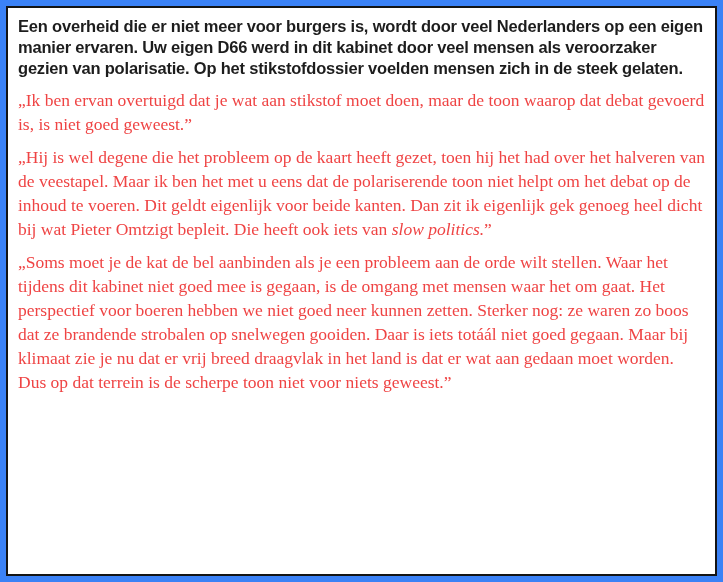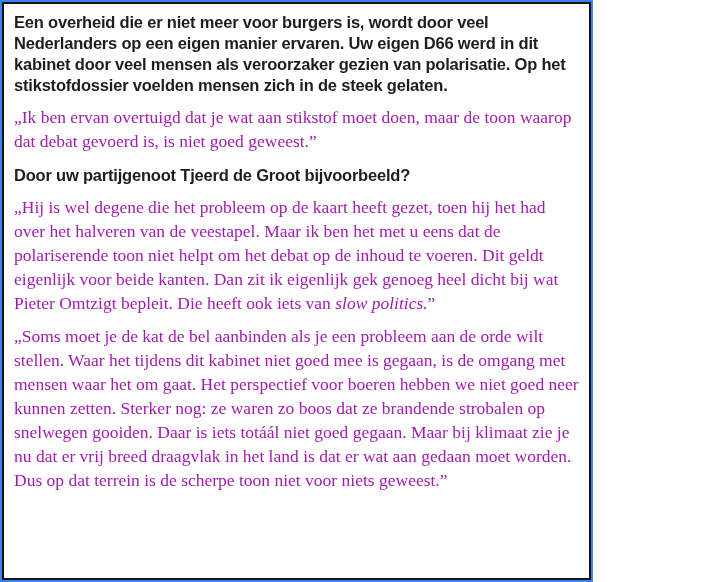--- a/index.html
+++ b/index.html
@@ -7,23 +7,23 @@
     padding: 0;
     background: #ffffff;
   }
   body {
     width: 723px;
     height: 582px;
     overflow: hidden;
   }
   .frame {
     box-sizing: border-box;
-    width: 593px;
+    width: 723px;
     height: 582px;
-    border: 2px solid #3b82f6;
+    border: 6px solid #3b82f6;
   }
   .frame-inner {
     box-sizing: border-box;
     width: 100%;
     height: 100%;
     border: 2px solid #141414;
     background: #ffffff;
     padding: 8px 9px 4px 10px;
     overflow: hidden;
   }
@@ -36,38 +36,37 @@
     color: #1d1d1d;
     margin: 12px 0 9px 0;
   }
   .q.first {
     margin-top: 0;
   }
   .a {
     font-family: "Liberation Serif", "DejaVu Serif", serif;
     font-size: 17.5px;
     line-height: 24px;
-    color: #a21caf;
+    color: #ef4444;
     margin: 0 0 9px 0;
   }
   .a .em {
     font-style: italic;
   }
 </style>
 </head>
 <body>
 
 <div class="frame">
   <div class="frame-inner">
 
     <p class="q first">Een overheid die er niet meer voor burgers is, wordt door veel Nederlanders op een eigen manier ervaren. Uw eigen D66 werd in dit kabinet door veel mensen als veroorzaker gezien van polarisatie. Op het stikstofdossier voelden mensen zich in de steek gelaten.</p>
 
     <p class="a">„Ik ben ervan overtuigd dat je wat aan stikstof moet doen, maar de toon waarop dat debat gevoerd is, is niet goed geweest.”</p>
 
-    <p class="q">Door uw partijgenoot Tjeerd de Groot bijvoorbeeld?</p>
 
     <p class="a"><span>„Hij is wel degene die het probleem op de kaart heeft gezet, toen hij het had over het halveren van de veestapel. Maar ik ben het met u eens dat de polariserende toon niet helpt om het debat op de inhoud te voeren. Dit geldt eigenlijk voor beide kanten. Dan zit ik eigenlijk gek genoeg heel dicht bij wat Pieter Omtzigt bepleit. Die heeft ook iets van </span><span class="em">slow politics.</span><span>”</span></p>
 
 
     <p class="a">„Soms moet je de kat de bel aanbinden als je een probleem aan de orde wilt stellen. Waar het tijdens dit kabinet niet goed mee is gegaan, is de omgang met mensen waar het om gaat. Het perspectief voor boeren hebben we niet goed neer kunnen zetten. Sterker nog: ze waren zo boos dat ze brandende strobalen op snelwegen gooiden. Daar is iets totáál niet goed gegaan. Maar bij klimaat zie je nu dat er vrij breed draagvlak in het land is dat er wat aan gedaan moet worden. Dus op dat terrein is de scherpe toon niet voor niets geweest.”</p>
 
   </div>
 </div>
 
 </body></html>

